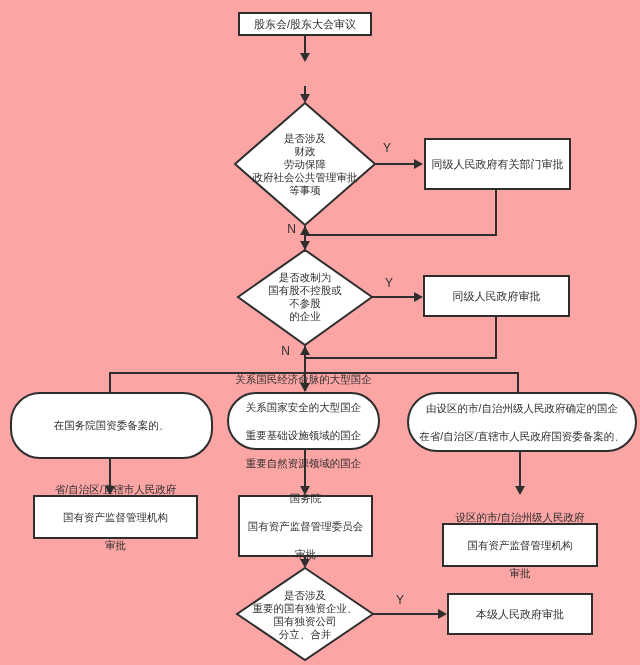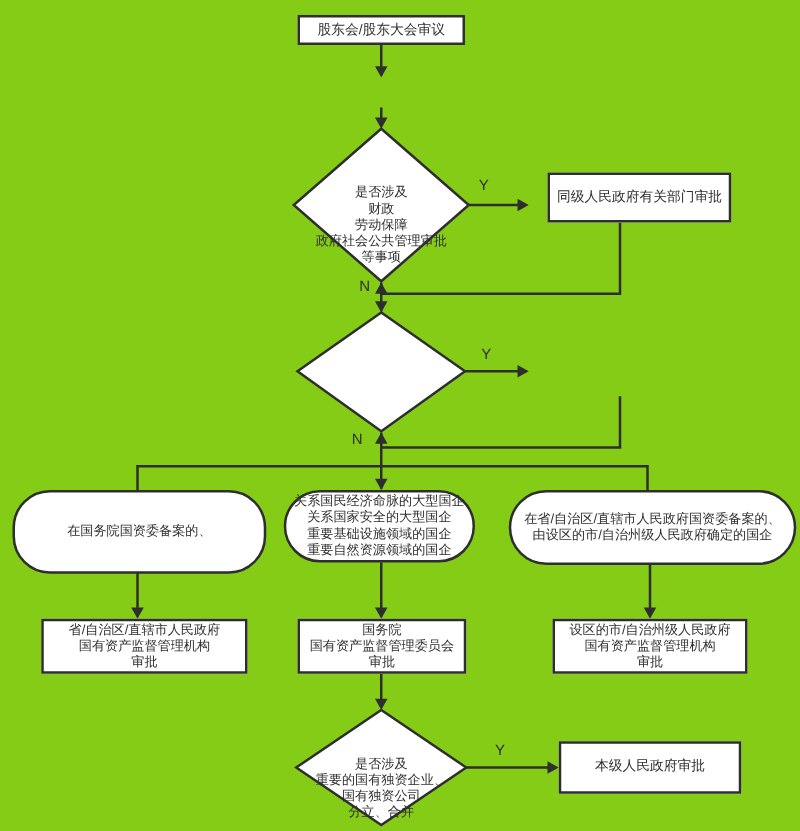--- a/index.html
+++ b/index.html
@@ -1,30 +1,30 @@
 <!DOCTYPE html>
 <html><head>
 <meta charset="utf-8">
 <style>
   html,body{margin:0;padding:0;background:#ffffff;}
   #stage{
-    position:relative;width:640px;height:665px;background:#84cc16;overflow:hidden;
+    position:relative;width:640px;height:665px;background:#fca5a5;overflow:hidden;
     font-family:"Liberation Sans","DejaVu Sans",sans-serif;color:#2e2e2e;
   }
   #connectors{position:absolute;left:0;top:0;width:640px;height:665px;}
   .box{
     position:absolute;box-sizing:border-box;border:2px solid #2e2e2e;background:#ffffff;
     display:flex;flex-direction:column;align-items:center;justify-content:center;
     text-align:center;font-size:11px;line-height:14px;white-space:nowrap;z-index:2;
   }
-  .box.small{font-size:10.5px;line-height:13px;}
+  .box.small{font-size:10.5px;line-height:13px;gap:15px;}
   .round{border-radius:30px;}
   .dtext{
     position:absolute;display:flex;flex-direction:column;align-items:center;justify-content:center;
-    text-align:center;font-size:10.5px;line-height:13px;white-space:nowrap;z-index:2;margin-top:16px;
+    text-align:center;font-size:10.5px;line-height:13px;white-space:nowrap;z-index:2;
   }
   .elabel{position:absolute;font-size:12px;z-index:2;}
   .elabel.right{text-align:right;}
 </style>
 </head>
 <body>
 
 <div id="stage">
 
   <svg id="connectors" width="640" height="665" viewBox="0 0 640 665" xmlns="http://www.w3.org/2000/svg">
@@ -71,62 +71,71 @@
   </div>
 
   <div class="dtext" style="left:225px;top:130px;width:160px;height:68px;">
     <div>是否涉及</div>
     <div>财政</div>
     <div>劳动保障</div>
     <div>政府社会公共管理审批</div>
     <div>等事项</div>
   </div>
   <span class="elabel" style="left:383px;top:141px;">Y</span>
-  <div class="box" style="left:438px;top:138px;width:147px;height:40px;">
+  <div class="box" style="left:424px;top:138px;width:147px;height:52px;">
     <span>同级人民政府有关部门审批</span>
   </div>
   <span class="elabel right" style="left:276px;top:222px;width:20px;">N</span>
 
+  <div class="dtext" style="left:225px;top:269px;width:160px;height:56px;">
+    <div>是否改制为</div>
+    <div>国有股不控股或</div>
+    <div>不参股</div>
+    <div>的企业</div>
+  </div>
   <span class="elabel" style="left:385px;top:276px;">Y</span>
+  <div class="box" style="left:423px;top:275px;width:147px;height:42px;">
+    <span>同级人民政府审批</span>
+  </div>
   <span class="elabel right" style="left:270px;top:344px;width:20px;">N</span>
 
   <div class="box round small" style="left:10px;top:392px;width:203px;height:67px;">
     <div>在国务院国资委备案的、</div>
   </div>
   <div class="box round small" style="left:227px;top:392px;width:153px;height:58px;">
     <div>关系国民经济命脉的大型国企</div>
     <div>关系国家安全的大型国企</div>
     <div>重要基础设施领域的国企</div>
     <div>重要自然资源领域的国企</div>
   </div>
   <div class="box round small" style="left:407px;top:392px;width:230px;height:60px;">
+    <div>由设区的市/自治州级人民政府确定的国企</div>
     <div>在省/自治区/直辖市人民政府国资委备案的、</div>
-    <div>由设区的市/自治州级人民政府确定的国企</div>
   </div>
 
   <div class="box small" style="left:33px;top:495px;width:165px;height:44px;">
     <div>省/自治区/直辖市人民政府</div>
     <div>国有资产监督管理机构</div>
     <div>审批</div>
   </div>
-  <div class="box small" style="left:238px;top:495px;width:135px;height:44px;">
+  <div class="box small" style="left:238px;top:495px;width:135px;height:62px;">
     <div>国务院</div>
     <div>国有资产监督管理委员会</div>
     <div>审批</div>
   </div>
-  <div class="box small" style="left:442px;top:495px;width:156px;height:44px;">
+  <div class="box small" style="left:442px;top:523px;width:156px;height:44px;">
     <div>设区的市/自治州级人民政府</div>
     <div>国有资产监督管理机构</div>
     <div>审批</div>
   </div>
 
   <div class="dtext" style="left:225px;top:588px;width:160px;height:54px;">
     <div>是否涉及</div>
     <div>重要的国有独资企业、</div>
     <div>国有独资公司</div>
     <div>分立、合并</div>
   </div>
   <span class="elabel" style="left:396px;top:593px;">Y</span>
-  <div class="box" style="left:447px;top:593px;width:146px;height:42px;font-family:Liberation Mono, monospace;">
+  <div class="box" style="left:447px;top:593px;width:146px;height:42px;">
     <span>本级人民政府审批</span>
   </div>
 
 </div>
 
 </body></html>

